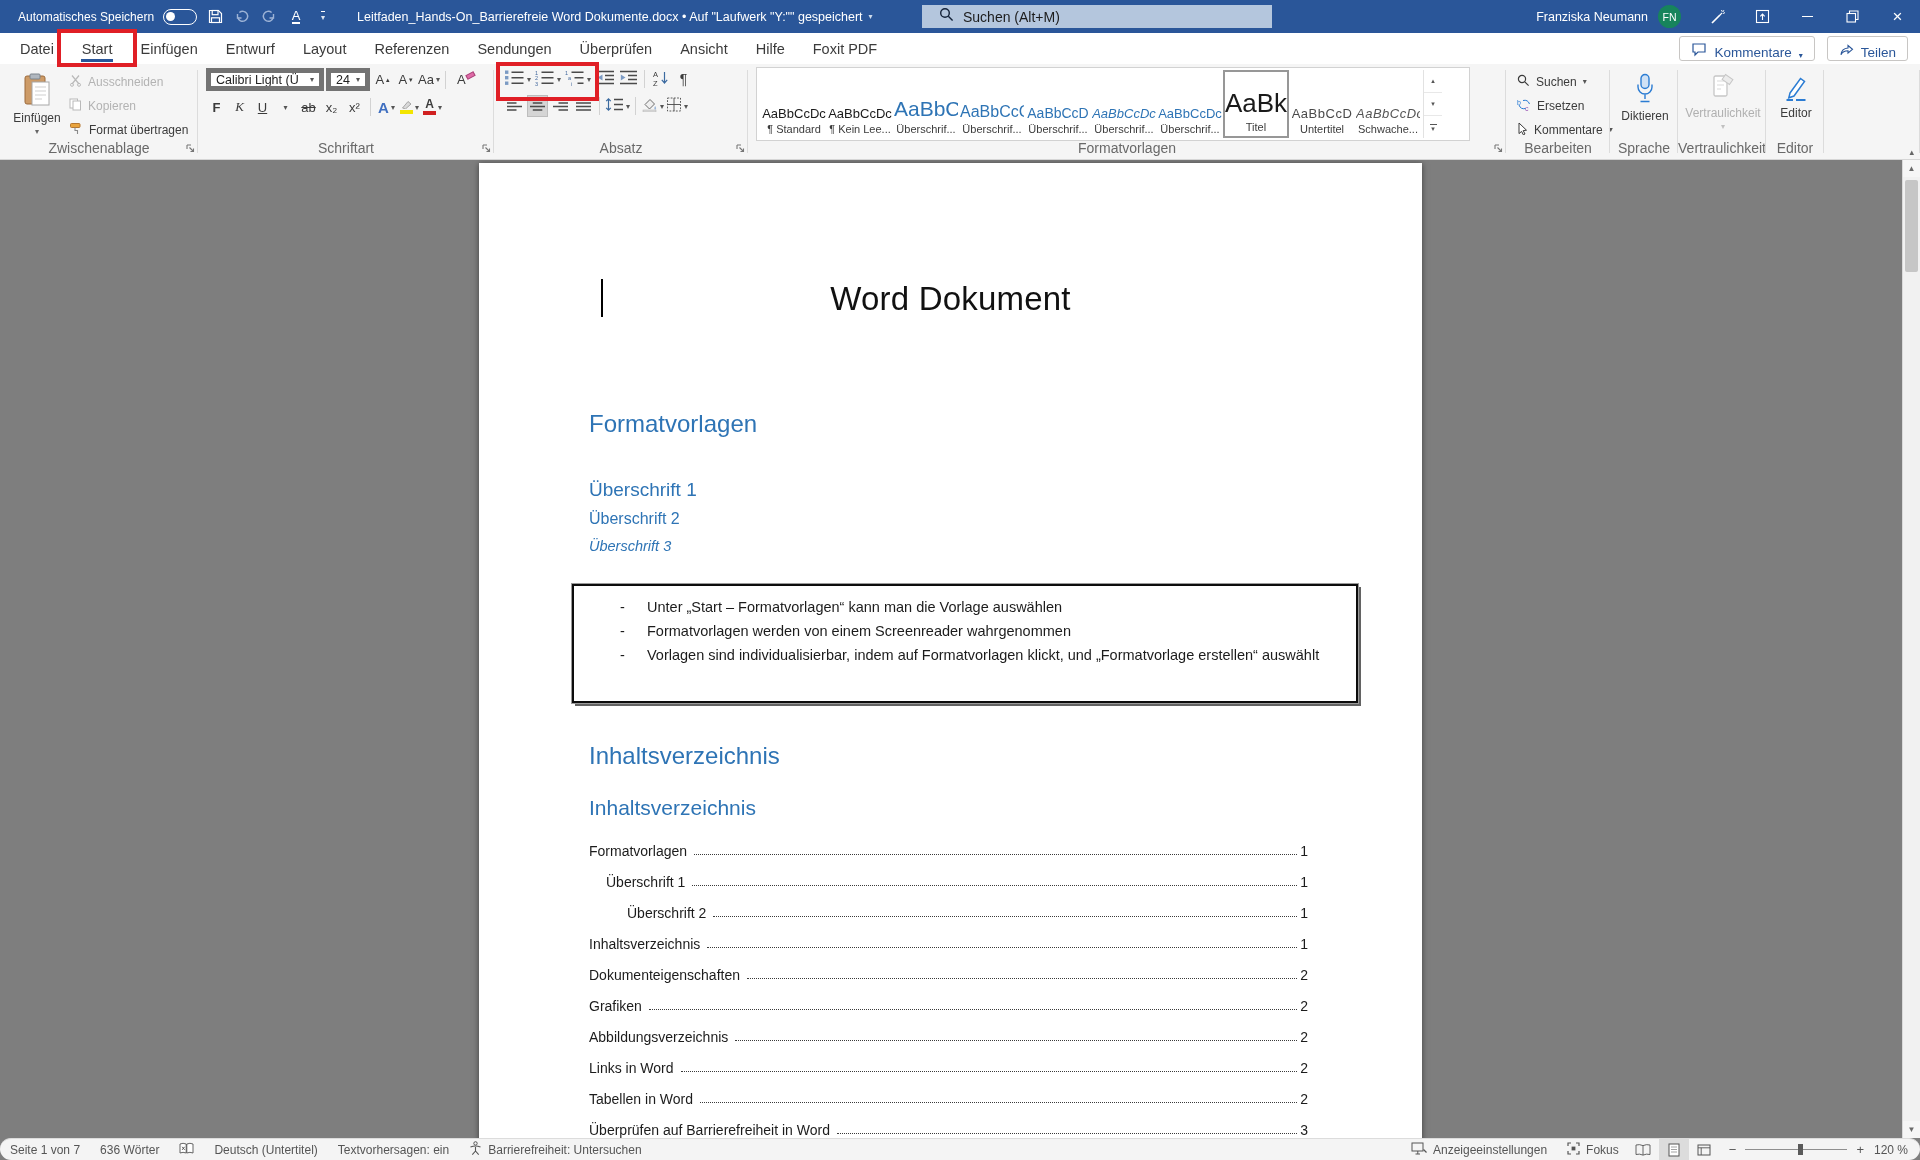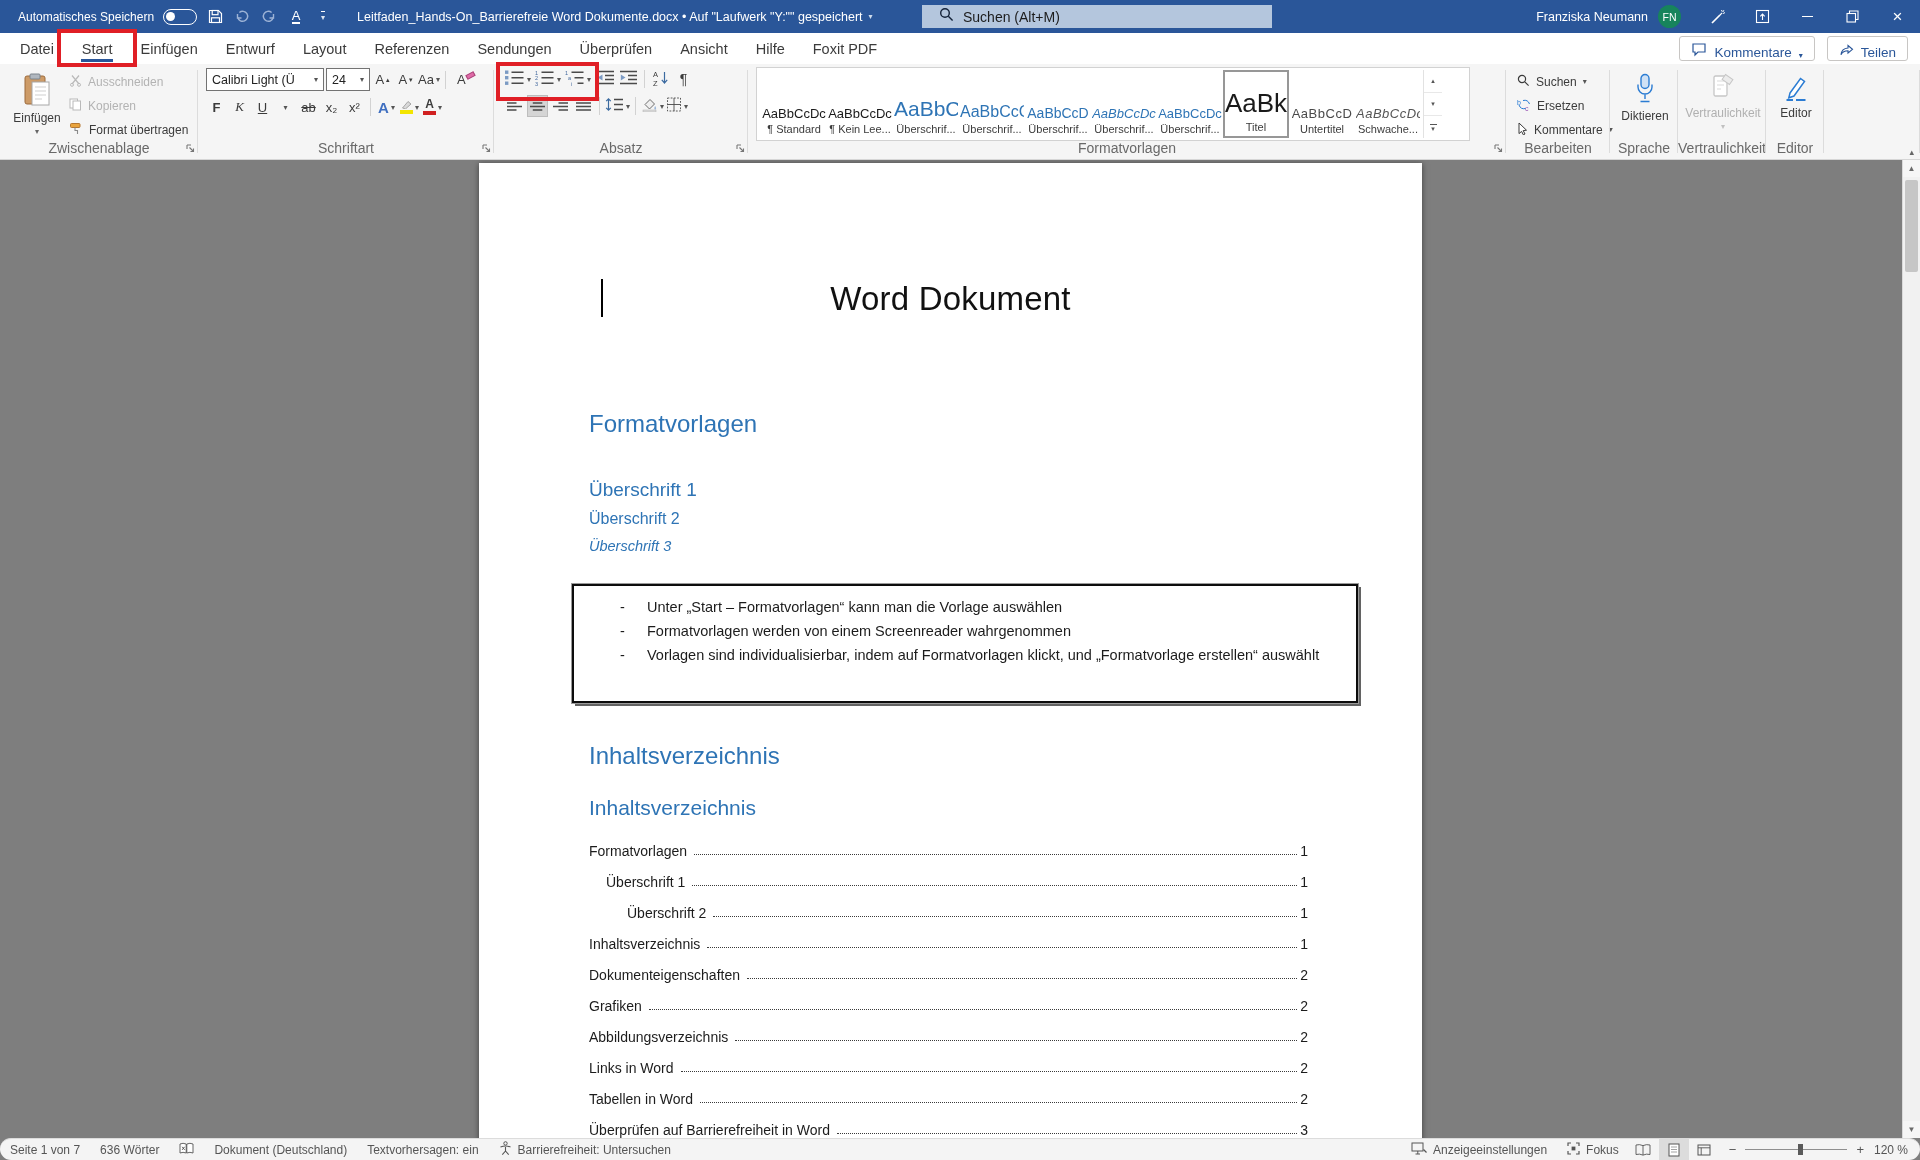--- a/index.html
+++ b/index.html
@@ -45,21 +45,21 @@
   .launcher { position:absolute; right:3px; bottom:3px; }
   .bigbtn { width:58px; display:flex; flex-direction:column; align-items:center; padding-top:5px; gap:2px; font-size:12px; color:#3b3b3b; text-align:center; }
   .bigbtn .caret { font-size:8px; color:#666; }
   .bigbtn.disabled { color:#b0b0b0; }
   .bigbtn.disabled .caret { color:#c0c0c0; }
   .smallrow { height:23px; display:flex; align-items:center; gap:6px; font-size:12px; color:#3b3b3b; padding:0 3px; white-space:nowrap; }
   .smallrow.disabled { color:#b3b3b3; }
   .col { display:flex; flex-direction:column; justify-content:flex-start; gap:1px; }
   .rowset { display:flex; flex-direction:column; gap:5px; width:100%; }
   .btnrow { display:flex; align-items:center; gap:2px; }
-  .combo { background:#fff; border:1px solid #737373; height:23px; display:flex; align-items:center; font-size:12.5px; color:#222; padding:0 5px; gap:5px; white-space:nowrap; overflow:hidden; }
+  .combo { background:#fff; border:5px solid #737373; height:23px; display:flex; align-items:center; font-size:12.5px; color:#222; padding:0 5px; gap:5px; white-space:nowrap; overflow:hidden; }
   .combo .caret, .iconbtn .caret { font-size:8px; color:#555; }
   .iconbtn { min-width:21px; height:22px; display:flex; align-items:center; justify-content:center; gap:2px; font-size:13px; color:#3b3b3b; }
   .iconbtn.active { background:#d5d5d5; border:1px solid #bdbdbd; }
   .vsep { width:1px; height:18px; background:#d2d2d2; margin:0 3px; flex:none; }
   .bK { font-weight:bold; }
   .iK { font-style:italic; font-family:"Liberation Serif",serif; }
   .uK { text-decoration:underline; }
   .sK { text-decoration:line-through; }
   .fx-a { color:#3f6fc0; font-weight:bold; font-size:15px; }
   .colorstack { display:flex; flex-direction:column; align-items:center; line-height:11px; }
@@ -729,21 +729,21 @@
 
   <div class="statusbar">
     <div class="sb-item">Seite 1 von 7</div>
     <div class="sb-item">636 Wörter</div>
     <div class="sb-item">
       <span><svg width="15" height="13" viewBox="0 0 15 13">
             <path d="M1 2 q3-1.4 6.2 0 v9 q-3.2-1.4-6.2 0 z M14 2 q-3-1.4-6.2 0 v9 q3.2-1.4 6.2 0 z" fill="#fff" stroke="#555" stroke-width="0.9"></path>
             <path d="M3.2 4.8 l2.4 3 M5.6 4.8 L3.2 7.8" stroke="#555" stroke-width="1"></path>
           </svg></span>
     </div>
-    <div class="sb-item">Dokument (Deutschland)</div>
+    <div class="sb-item">Deutsch (Untertitel)</div>
     <div class="sb-item">Textvorhersagen: ein</div>
     <div class="sb-item">
       <span><svg width="13" height="14" viewBox="0 0 13 14">
             <circle cx="6.5" cy="2.4" r="1.7" fill="none" stroke="#555" stroke-width="1"></circle>
             <path d="M1.5 6 q5-2 10 0 M6.5 6 v4 M6.5 10 l-3.2 3.6 M6.5 10 l3.2 3.6" fill="none" stroke="#555" stroke-width="1.1"></path>
           </svg></span>
       <span>Barrierefreiheit: Untersuchen</span>
     </div>
     <div class="sb-right">
       <div class="sb-item">

